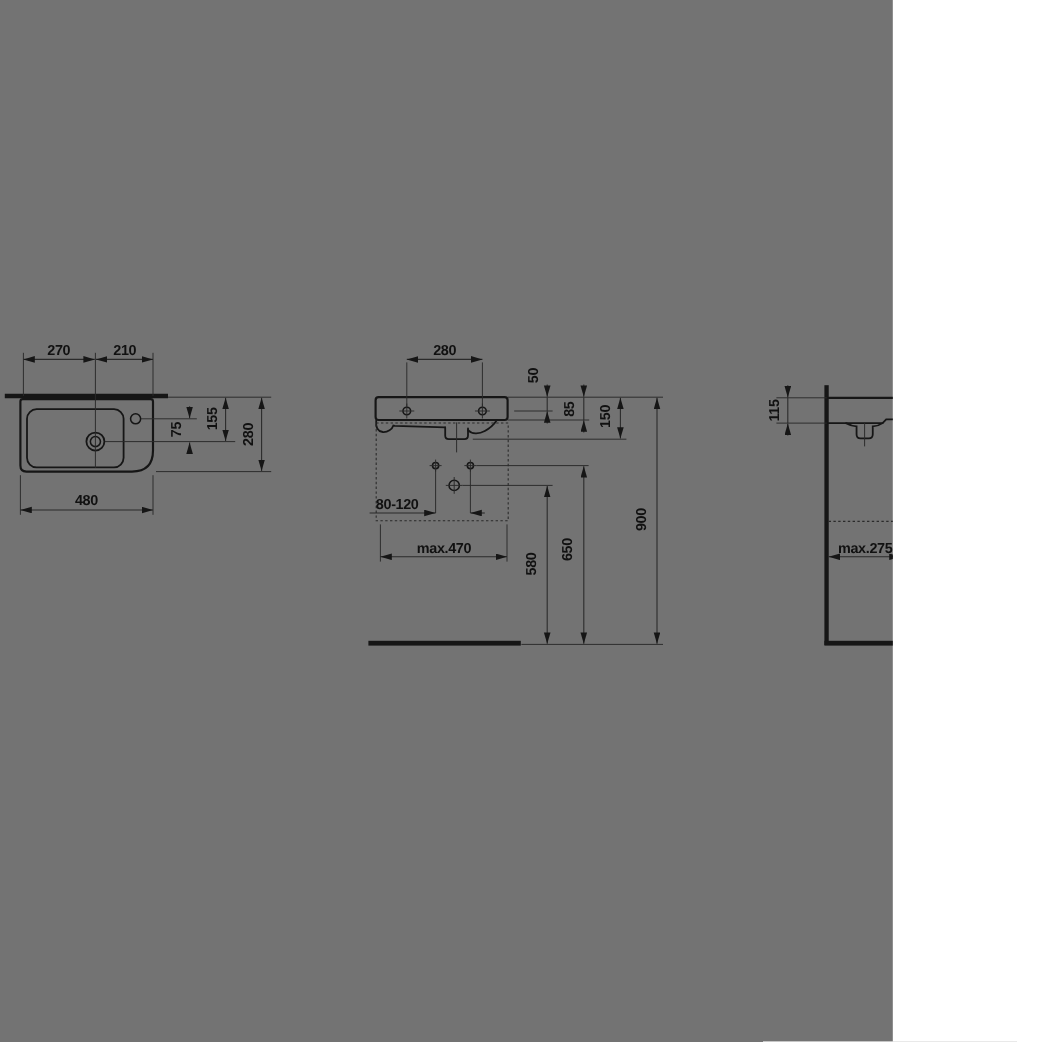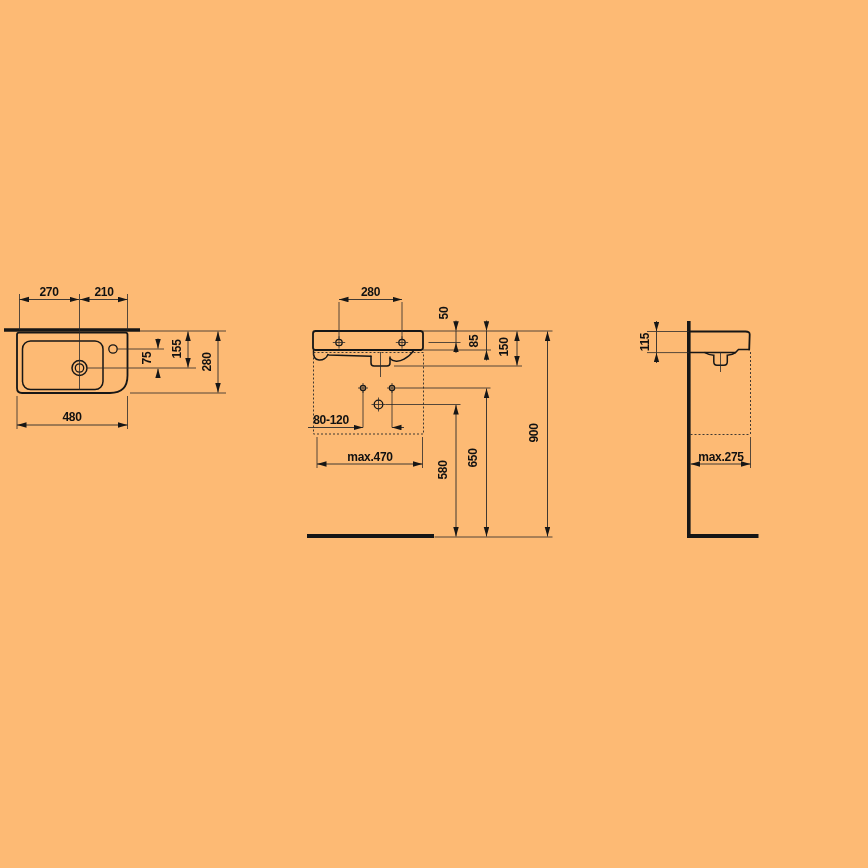--- a/index.html
+++ b/index.html
@@ -1,16 +1,16 @@
 <!DOCTYPE html>
 <html><head>
 <meta charset="utf-8">
 <style>
   html,body{margin:0;padding:0;background:#ffffff;}
-  .stage{position:relative;width:868px;height:868px;background:#fdba74;overflow:hidden;
+  .stage{position:relative;width:744px;height:868px;background:#737373;overflow:hidden;
          font-family:"Liberation Sans",sans-serif;}
   svg{display:block}
   
   .o18{stroke:#161616;stroke-width:1.8;fill:none;stroke-linecap:round;}
   .o16{stroke:#161616;stroke-width:1.5;fill:none;stroke-linecap:round;}
   .o13{stroke:#161616;stroke-width:1.3;fill:none;}
   .thin{stroke:#2a2a2a;stroke-width:0.9;fill:none;}
   .tick{stroke:#2a2a2a;stroke-width:0.8;fill:none;}
   .dash{stroke:#2a2a2a;stroke-width:0.9;fill:none;stroke-dasharray:2 2;}
   .solidfill{fill:#161616;stroke:none;}

